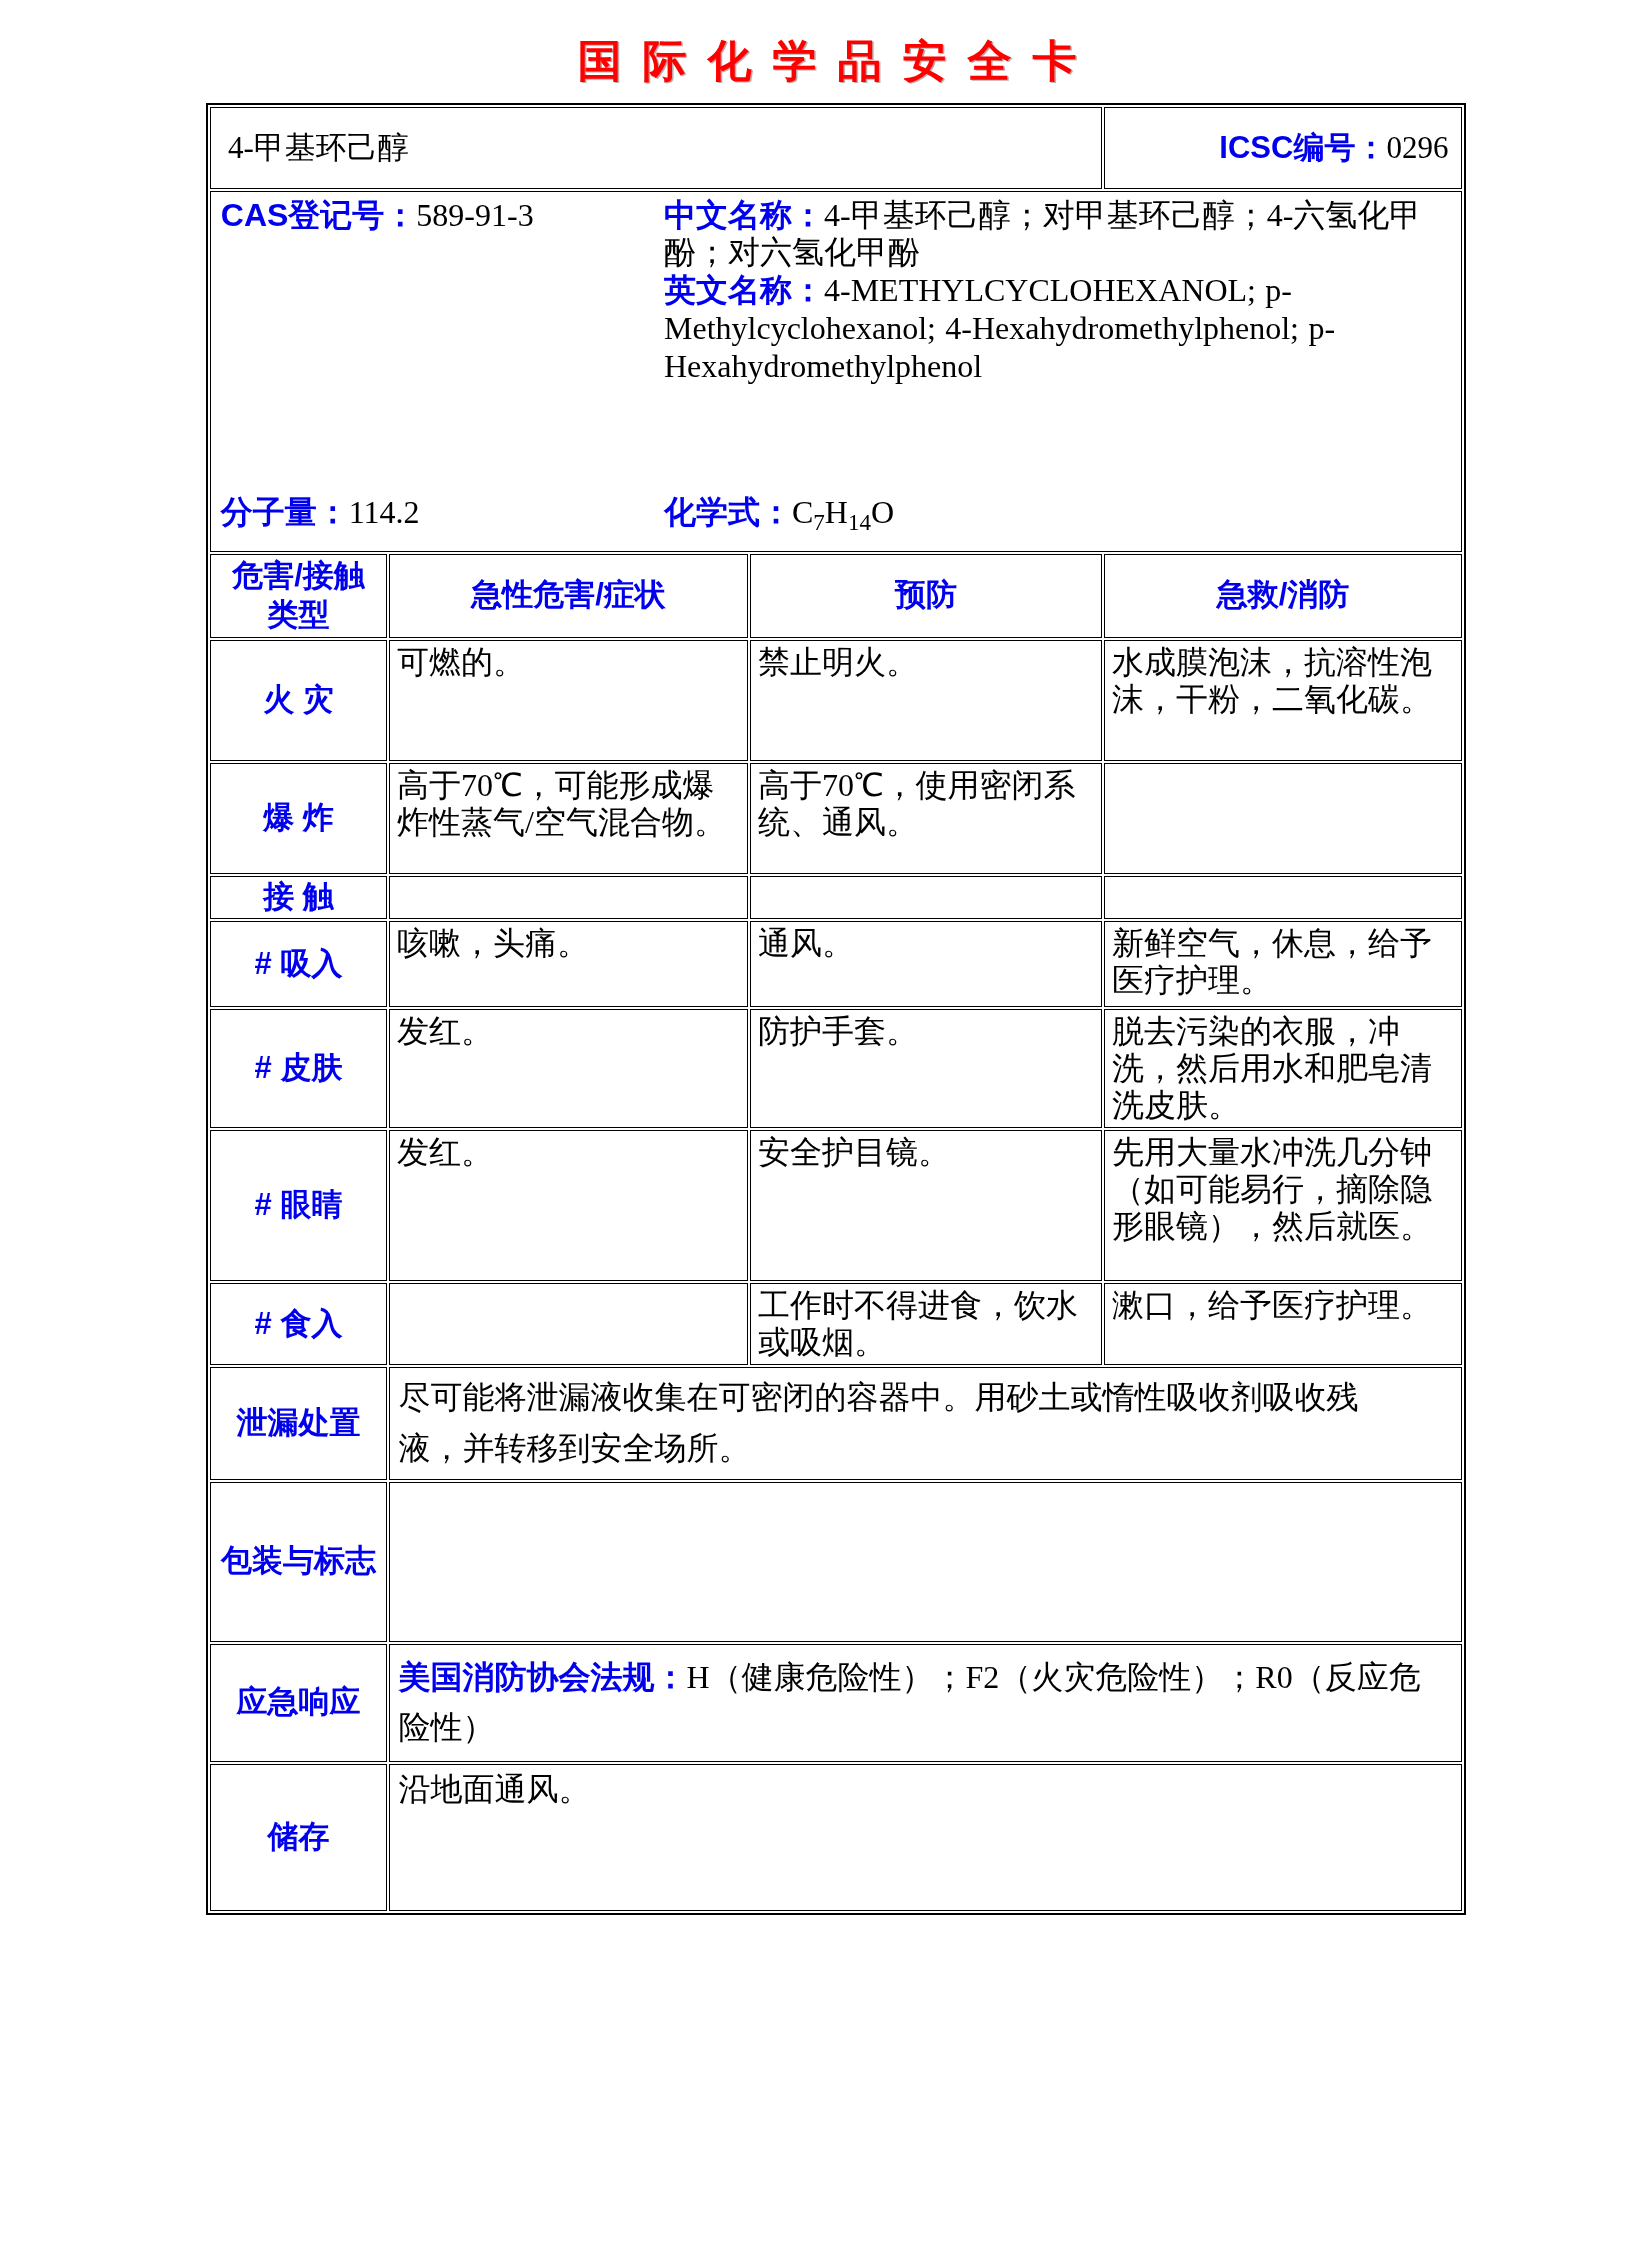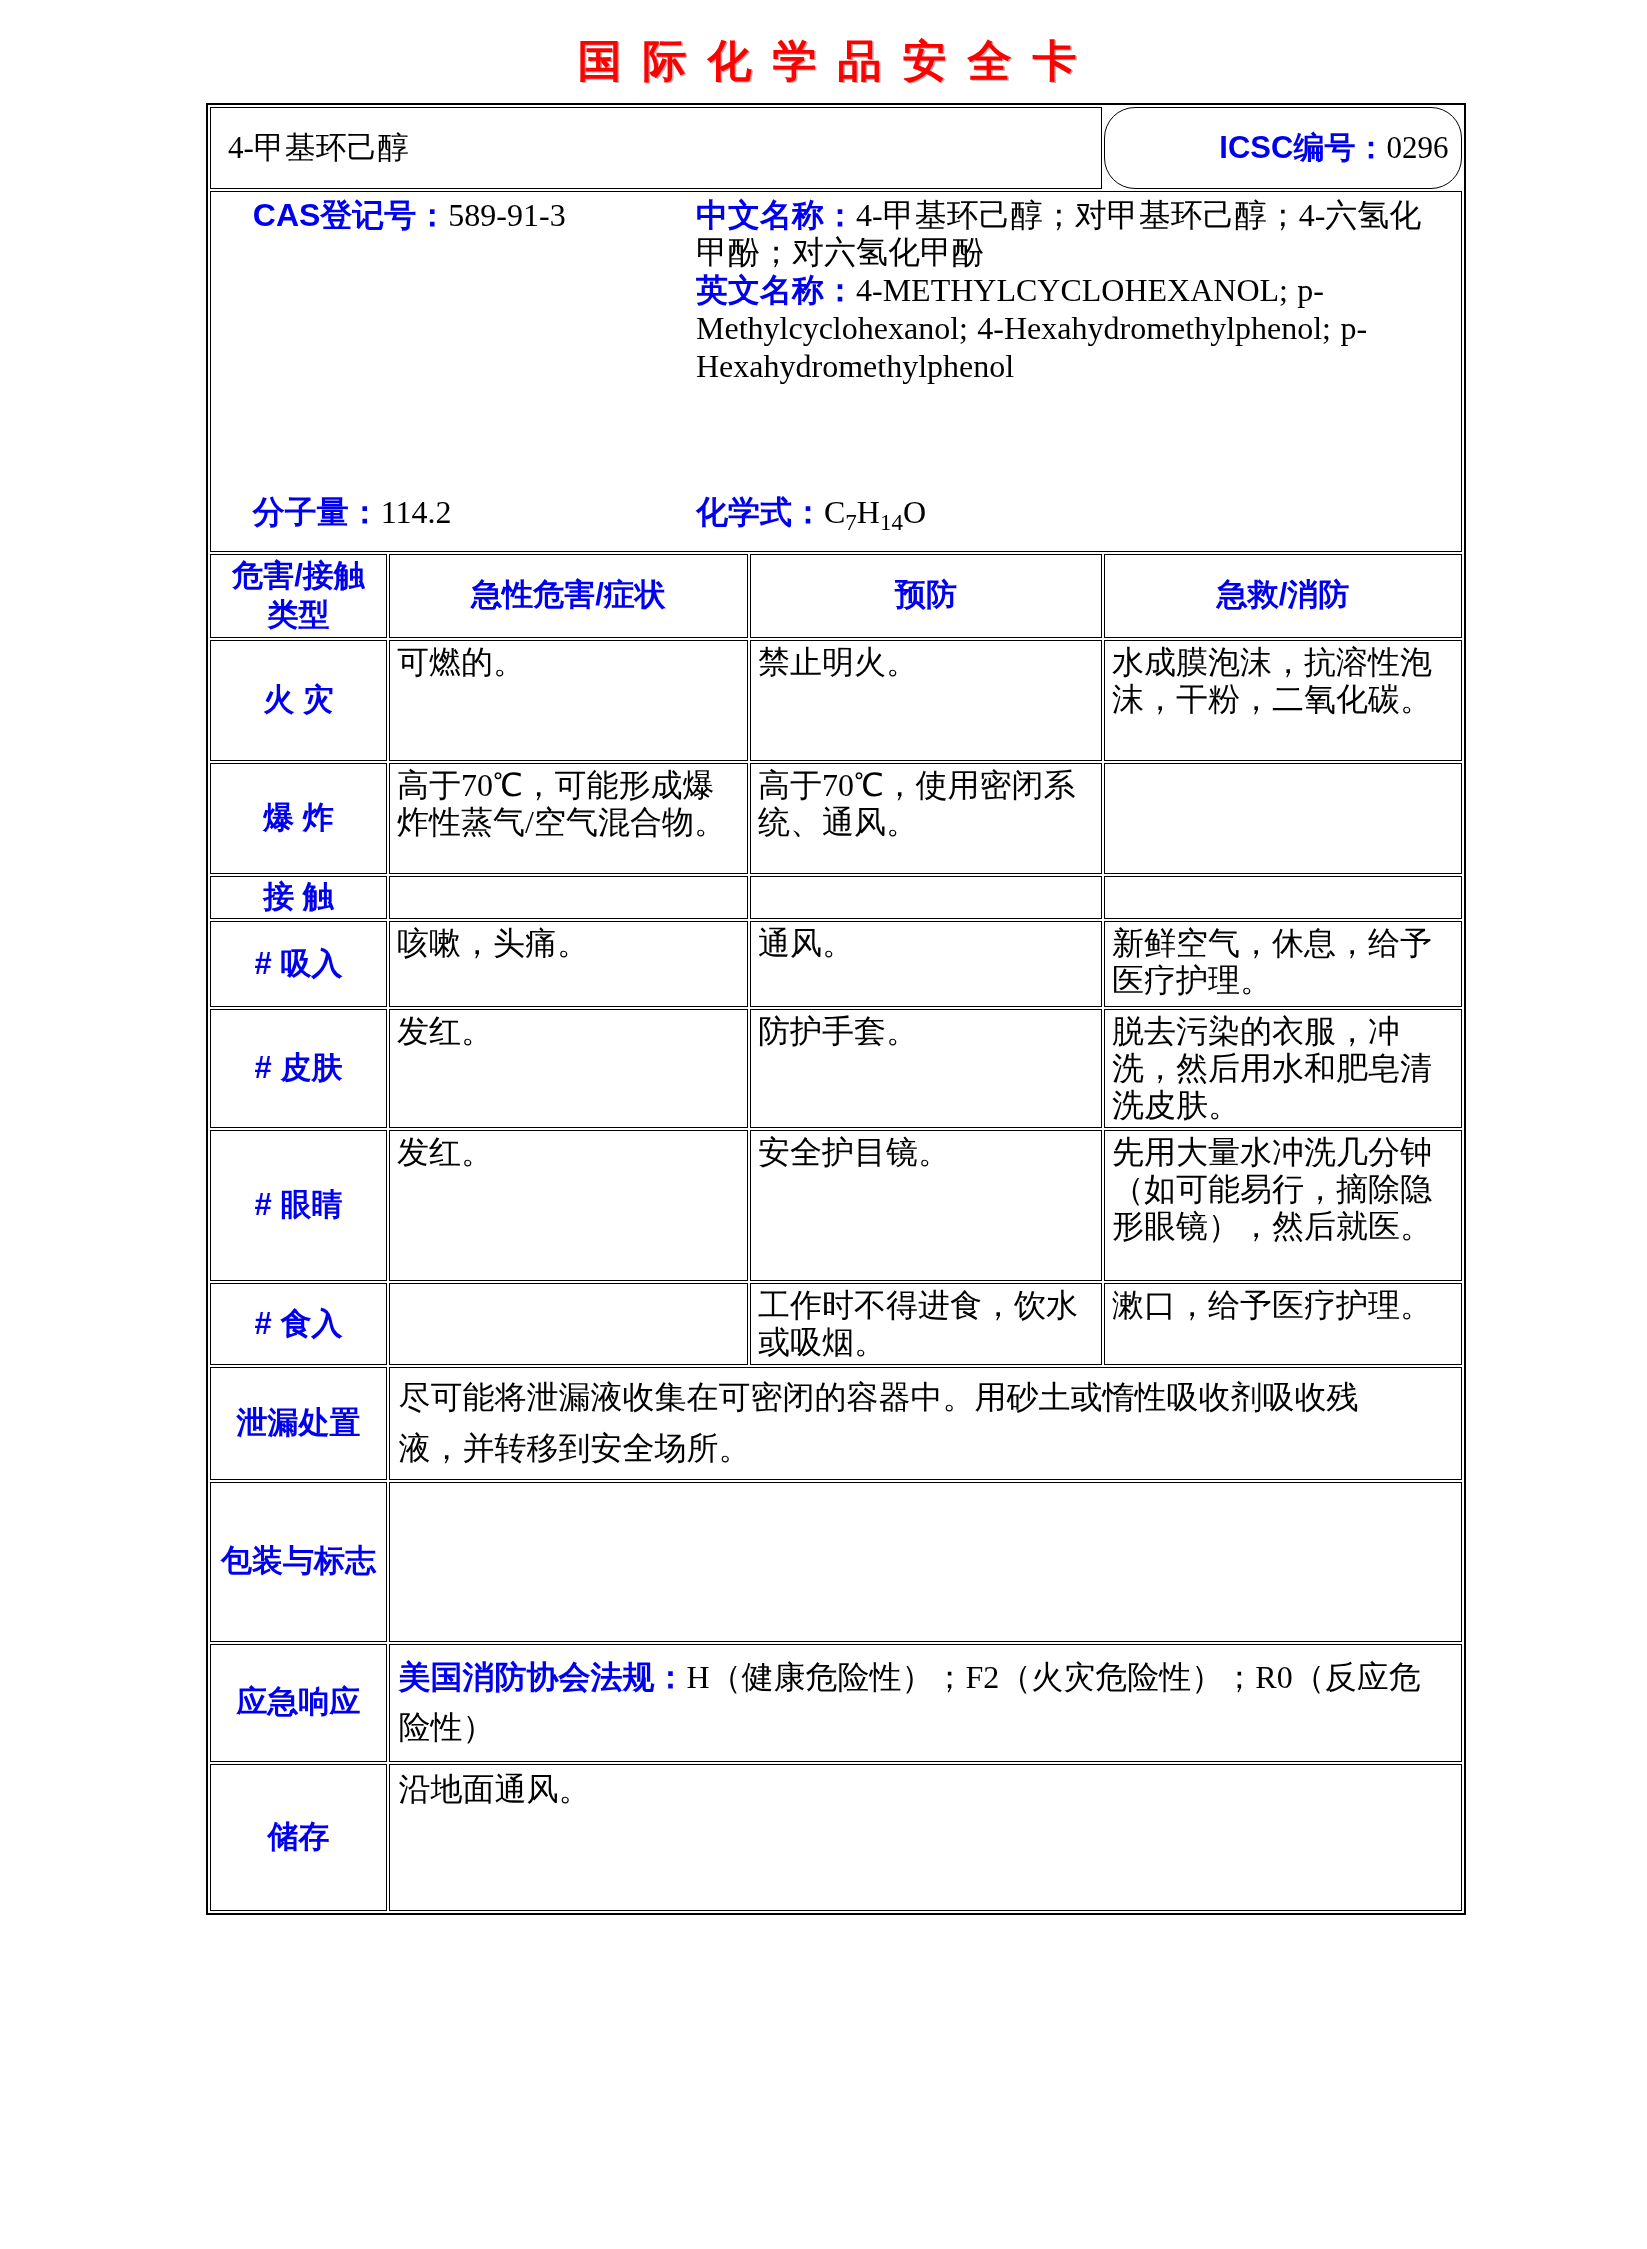--- a/index.html
+++ b/index.html
@@ -29,29 +29,29 @@
     color:#0000ee; font-size:31px; line-height:1.25;
     text-align:center; vertical-align:middle; padding:1.4px 2.8px;
   }
   .prewrap { white-space:pre-line; }
 
   .lbl { font-family:"Liberation Sans", sans-serif; font-weight:bold; color:#0000ee; }
   .val { color:#000; }
 
   
   td.name-cell { vertical-align:middle; padding-left:17px; font-size:31px; }
-  td.icsc-cell { vertical-align:middle; text-align:right; padding-right:12.6px; font-size:31px;border-radius:31px; }
+  td.icsc-cell { vertical-align:middle; text-align:right; padding-right:12.6px; font-size:31px; }
 
   
   td.id-cell { padding:4.2px 7px; }
   .id-grid {
     display:grid; height:350px;
     grid-template-columns:446px 1fr;
     grid-template-rows:1fr auto;
-    font-size:32px; line-height:1.18;margin-left:32px;
+    font-size:32px; line-height:1.18;
   }
   .id-cas { grid-column:1; grid-row:1; padding-left:2.8px; }
   .id-names { grid-column:2; grid-row:1; padding-right:21px; }
   .id-mw { grid-column:1; grid-row:2; padding:0 0 9.8px 2.8px; }
   .id-formula { grid-column:2; grid-row:2; padding-bottom:9.8px; }
   .id-en { margin-top:45px; }
   .id-cn, .id-en { margin-bottom:0; margin-top:0; }
   .id-en { word-spacing:1.4px; }
   .id-names p { margin:0; }
   .id-en { display:block; }

